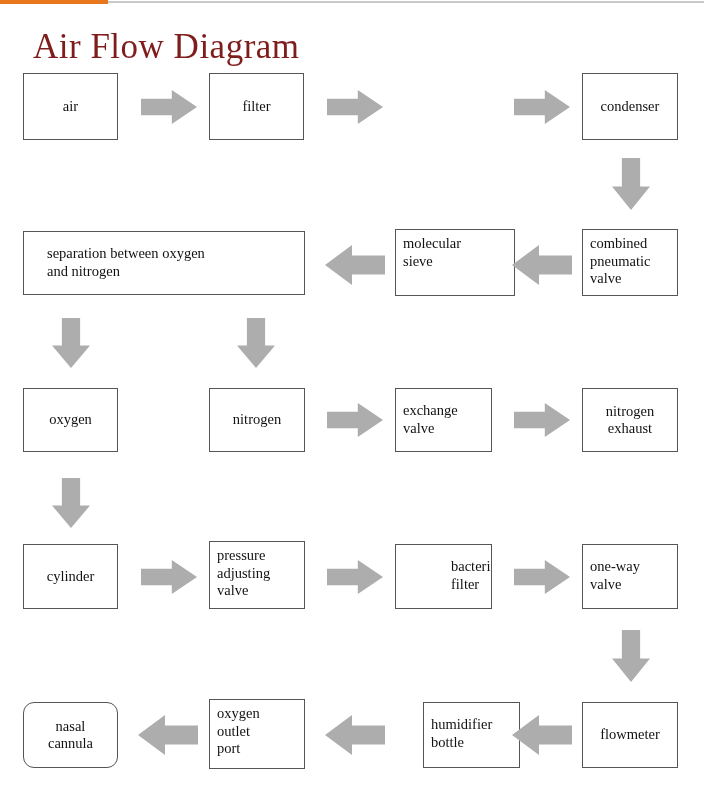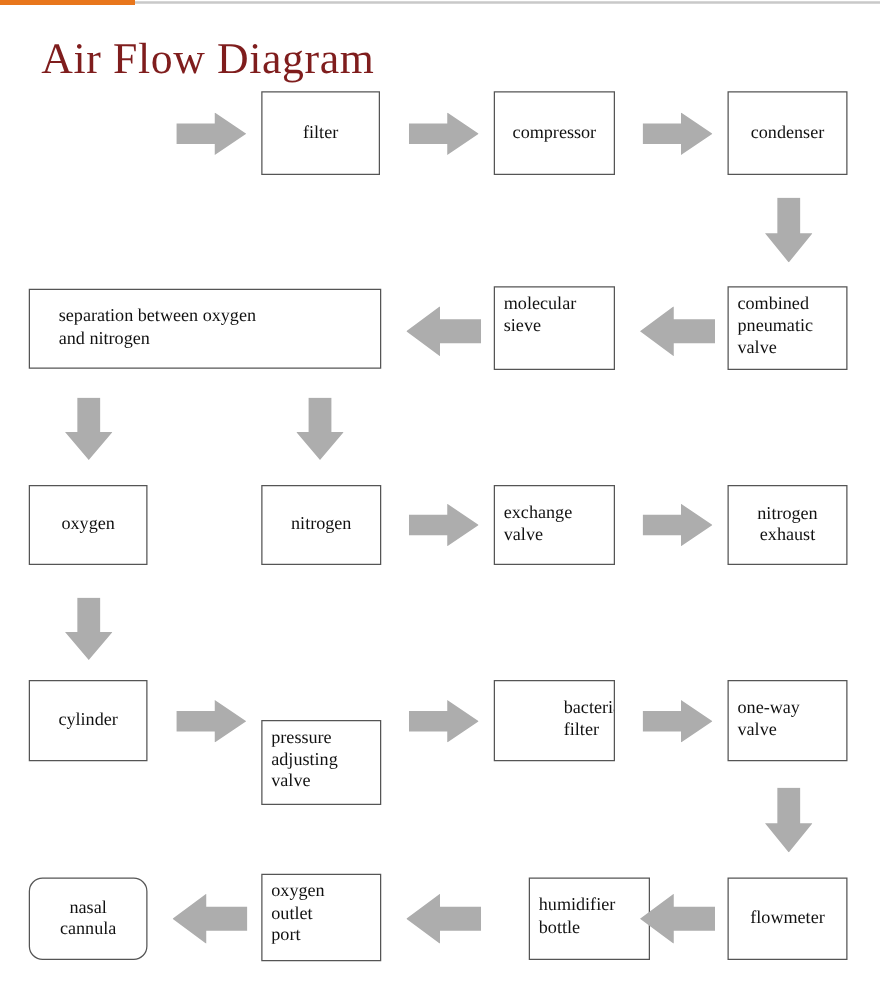--- a/index.html
+++ b/index.html
@@ -98,49 +98,49 @@
 </head>
 <body>
 
 <div id="top-bar-orange"></div>
 <div id="top-bar-gray"></div>
 
 <h1 id="page-title">Air Flow Diagram</h1>
 
 <div id="diagram">
 
+  <div class="node align-center" style="left:23px; top:73px; width:95px; height:67px;">
+    <span class="node-label">air</span>
+  </div>
 
   <div class="arrow right" style="left:141px; top:90px; width:56px; height:34px;"></div>
 
   <div class="node align-center" style="left:209px; top:73px; width:95px; height:67px;">
     <span class="node-label">filter</span>
   </div>
 
   <div class="arrow right" style="left:327px; top:90px; width:56px; height:34px;"></div>
 
-  <div class="node align-center" style="left:395px; top:73px; width:97px; height:67px;">
-    <span class="node-label">compressor</span>
-  </div>
 
   <div class="arrow right" style="left:514px; top:90px; width:56px; height:34px;"></div>
 
   <div class="node align-center" style="left:582px; top:73px; width:96px; height:67px;">
     <span class="node-label">condenser</span>
   </div>
 
   <div class="arrow down" style="left:612px; top:158px; width:38px; height:52px;"></div>
 
   <div class="node align-left-top" style="left:23px; top:231px; width:282px; height:64px;">
     <span class="node-label" style="padding-top:8px; padding-left:16px;">separation between oxygen
 and nitrogen</span>
   </div>
 
   <div class="arrow left" style="left:325px; top:245px; width:60px; height:40px;"></div>
 
-  <div class="node align-left-top" style="left:395px; top:229px; width:97px; height:67px;">
+  <div class="node align-left-top" style="left:395px; top:229px; width:120px; height:67px;">
     <span class="node-label">molecular
 sieve</span>
   </div>
 
   <div class="arrow left" style="left:512px; top:245px; width:60px; height:40px;"></div>
 
   <div class="node align-left-top" style="left:582px; top:229px; width:96px; height:67px;">
     <span class="node-label">combined
 pneumatic
 valve</span>
@@ -172,21 +172,21 @@
   </div>
 
   <div class="arrow down" style="left:52px; top:478px; width:38px; height:50px;"></div>
 
   <div class="node align-center" style="left:23px; top:544px; width:95px; height:65px;">
     <span class="node-label">cylinder</span>
   </div>
 
   <div class="arrow right" style="left:141px; top:560px; width:56px; height:34px;"></div>
 
-  <div class="node align-left-top" style="left:209px; top:541px; width:96px; height:68px;margin-top:35px;">
+  <div class="node align-left-top" style="left:209px; top:541px; width:96px; height:68px;">
     <span class="node-label">pressure
 adjusting
 valve</span>
   </div>
 
   <div class="arrow right" style="left:327px; top:560px; width:56px; height:34px;"></div>
 
   <div class="node align-left-top" style="left:395px; top:544px; width:97px; height:65px;">
     <span class="node-label" style="padding-top:8px;margin-left:48px;">bacteria
 filter</span>

